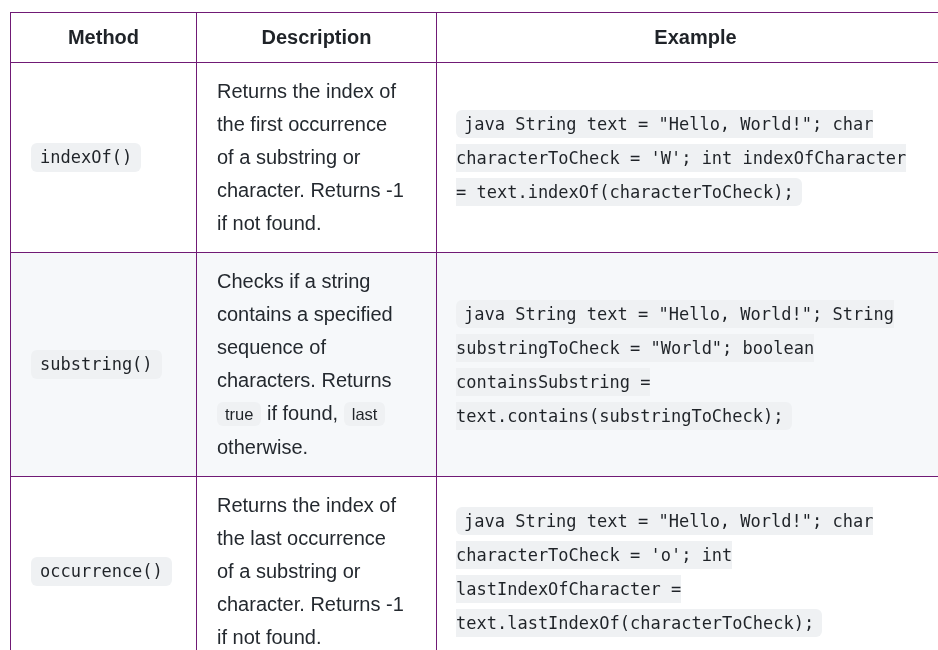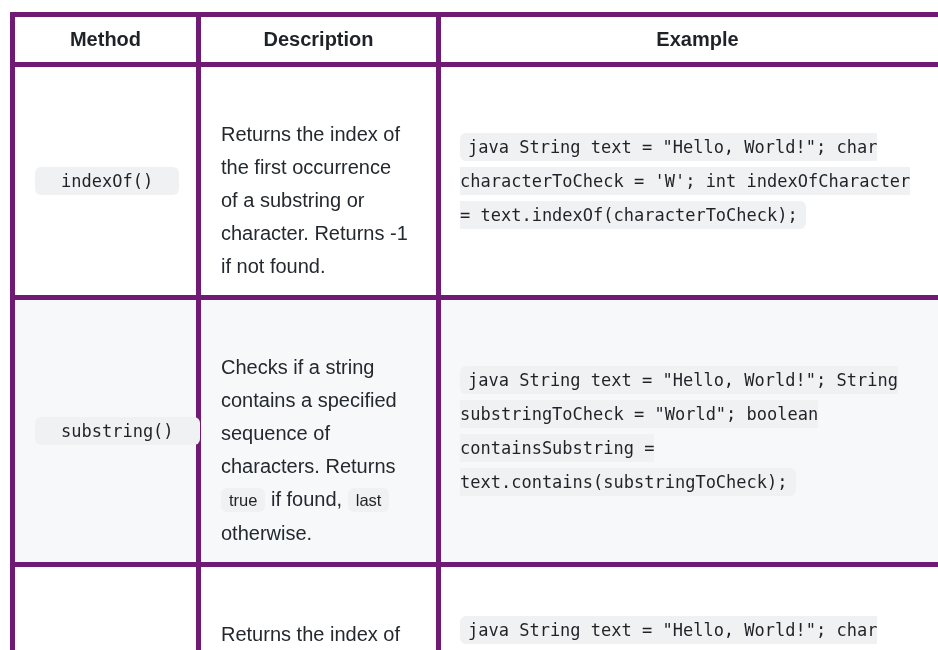--- a/index.html
+++ b/index.html
@@ -15,21 +15,21 @@
     position: absolute;
     left: 10px; top: 12px;
     width: 944px;
   }
   table.methods-table {
     border-collapse: collapse;
     table-layout: fixed;
     width: 944px;
   }
   .methods-table th, .methods-table td {
-    border: 5px solid #701a75;
+    border: 1px solid #701a75;
   }
   col.c-method  { width: 186px; }
   col.c-desc    { width: 240px; }
   col.c-example { width: 518px; }
 
   thead tr { height: 50px; }
   thead th {
     font-size: 20px;
     font-weight: 700;
     color: #1f2328;
@@ -45,31 +45,31 @@
     padding-left: 20px;
   }
   .code-pill {
     display: inline-block;
     font-family: "DejaVu Sans Mono", monospace;
     font-size: 17px;
     line-height: 1.2;
     color: #1f2328;
     background: #eff1f3;
     border-radius: 6px;
-    padding: 4px 26px;
+    padding: 4px 9px;
     white-space: nowrap;
   }
   td.cell-desc {
     vertical-align: middle;
     padding: 12px 30px 12px 20px;
     font-size: 20px;
     line-height: 33px;
     color: #24292f;
   }
-  .desc-inner { width: 190px; margin-top: 39px; }
+  .desc-inner { width: 190px; }
   .inline-code {
     font-family: Liberation Sans, sans-serif;
     font-size: 16.5px;
     color: #1f2328;
     background: #eff1f3;
     border-radius: 6px;
     padding: 3px 8px;
   }
   td.cell-example {
     vertical-align: middle;

